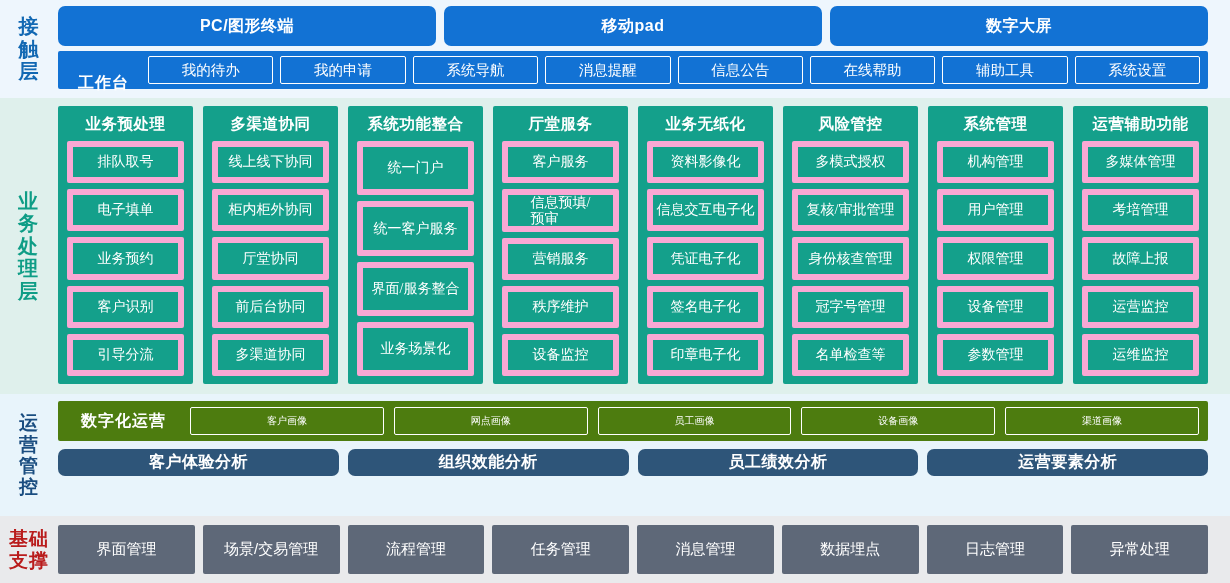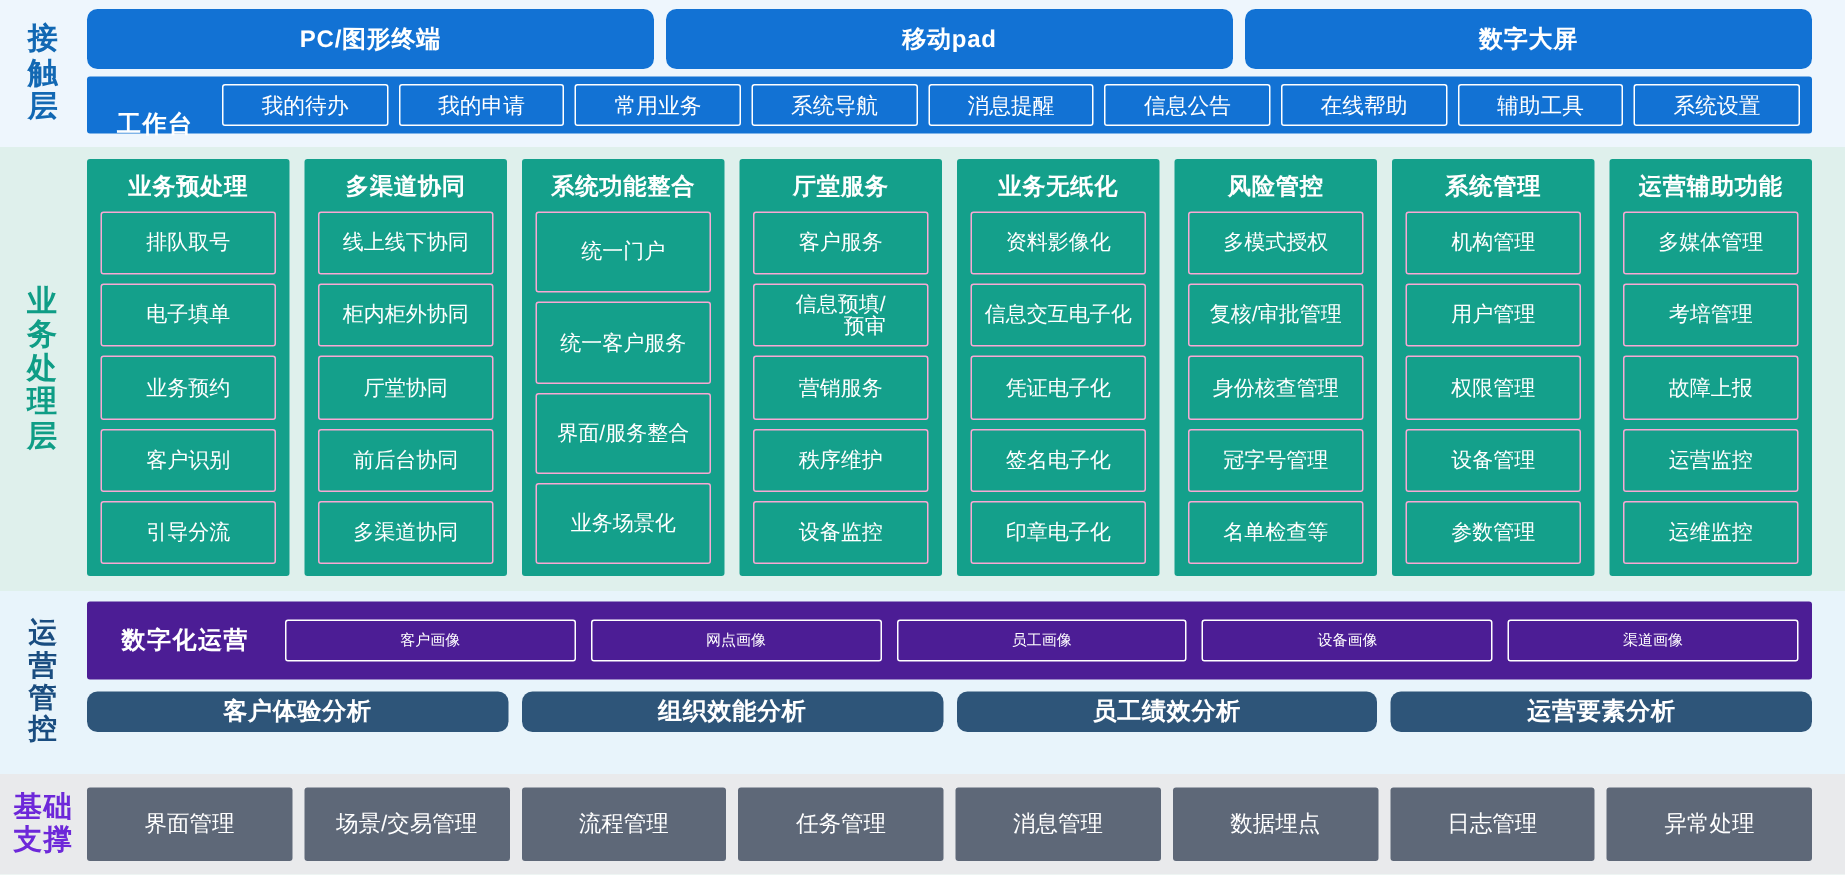--- a/index.html
+++ b/index.html
@@ -59,50 +59,50 @@
     flex:1;background:#14a08b;border-radius:2px;
     display:flex;flex-direction:column;align-items:center;
     padding:7px 9px 8px 9px;box-sizing:border-box;gap:6px;
   }
   .biz-col-title{
     color:#fff;font-weight:bold;font-size:15.5px;letter-spacing:.5px;
     height:22px;display:flex;align-items:center;justify-content:center;white-space:nowrap;
   }
   .biz-items{display:flex;flex-direction:column;gap:6px;width:100%;flex:1;}
   .biz-item{
-    flex:1;border:1px solid #f9a8d4;border-radius:2px;color:#fff;
-    font-size:14px;line-height:1.12;text-align:right;
-    display:flex;align-items:center;justify-content:center;
-    padding:0 2px;box-sizing:border-box;white-space:pre-line;
+    flex:1;border:6px solid #f9a8d4;border-radius:2px;color:#fff;
+    font-size:14px;line-height:1.12;text-align:left;
+    display:flex;align-items:center;justify-content:center;
+    padding:0 2px;box-sizing:border-box;white-space:pre-line;font-family:Liberation Serif, serif;
   }
 
   
   #layer-ops{height:122px;background:#e8f4fb;}
   #layer-ops .layer-label{color:#1a4d80;font-size:19px;letter-spacing:1px;}
   #ops-body{padding:7px 22px 9px 0;gap:8px;}
   .ops-row1{
-    height:52px;background:#4c1d95;border-radius:2px;
+    height:40px;background:#4d7c0f;border-radius:2px;
     display:flex;align-items:center;gap:10px;padding:0 9px;box-sizing:border-box;
   }
   .ops-title{color:#fff;font-weight:bold;font-size:16px;padding:0 14px;white-space:nowrap;letter-spacing:1px;}
   .ops-chip{
     flex:1;height:26px;border:1px solid #ffffff;border-radius:2px;
     color:#fff;font-size:10px;
     display:flex;align-items:center;justify-content:center;white-space:nowrap;
   }
   .ops-row2{display:flex;gap:9px;height:27px;text-align:center;}
   .ops-analysis{
     flex:1;background:#2e5579;border-radius:7px;color:#fff;
     font-weight:bold;font-size:16px;letter-spacing:.5px;
     display:flex;align-items:center;justify-content:center;
   }
 
   
   #layer-base{height:67px;background:#e9eaec;}
-  #layer-base .layer-label{color:#6d28d9;font-size:19px;letter-spacing:1px;}
+  #layer-base .layer-label{color:#b91c1c;font-size:19px;letter-spacing:1px;}
   #base-body{padding:9px 22px 9px 0;}
   .base-row{display:flex;gap:8px;height:100%;}
   .base-item{
     flex:1;background:#5e6878;border-radius:2px;color:#fff;
     font-size:15px;
     display:flex;align-items:center;justify-content:center;white-space:nowrap;
   }
 </style>
 </head>
 <body>
@@ -120,21 +120,20 @@
     <div class="layer-body" id="contact-body">
       <div class="channel-row">
         <div class="channel-btn">PC/图形终端</div>
         <div class="channel-btn">移动pad</div>
         <div class="channel-btn">数字大屏</div>
       </div>
       <div class="workbench-row">
         <div class="workbench-title">工作台</div>
         <div class="wb-item">我的待办</div>
         <div class="wb-item">我的申请</div>
-        <div class="wb-item">常用业务</div>
         <div class="wb-item">系统导航</div>
         <div class="wb-item">消息提醒</div>
         <div class="wb-item">信息公告</div>
         <div class="wb-item">在线帮助</div>
         <div class="wb-item">辅助工具</div>
         <div class="wb-item">系统设置</div>
       </div>
     </div>
   </section>
 

